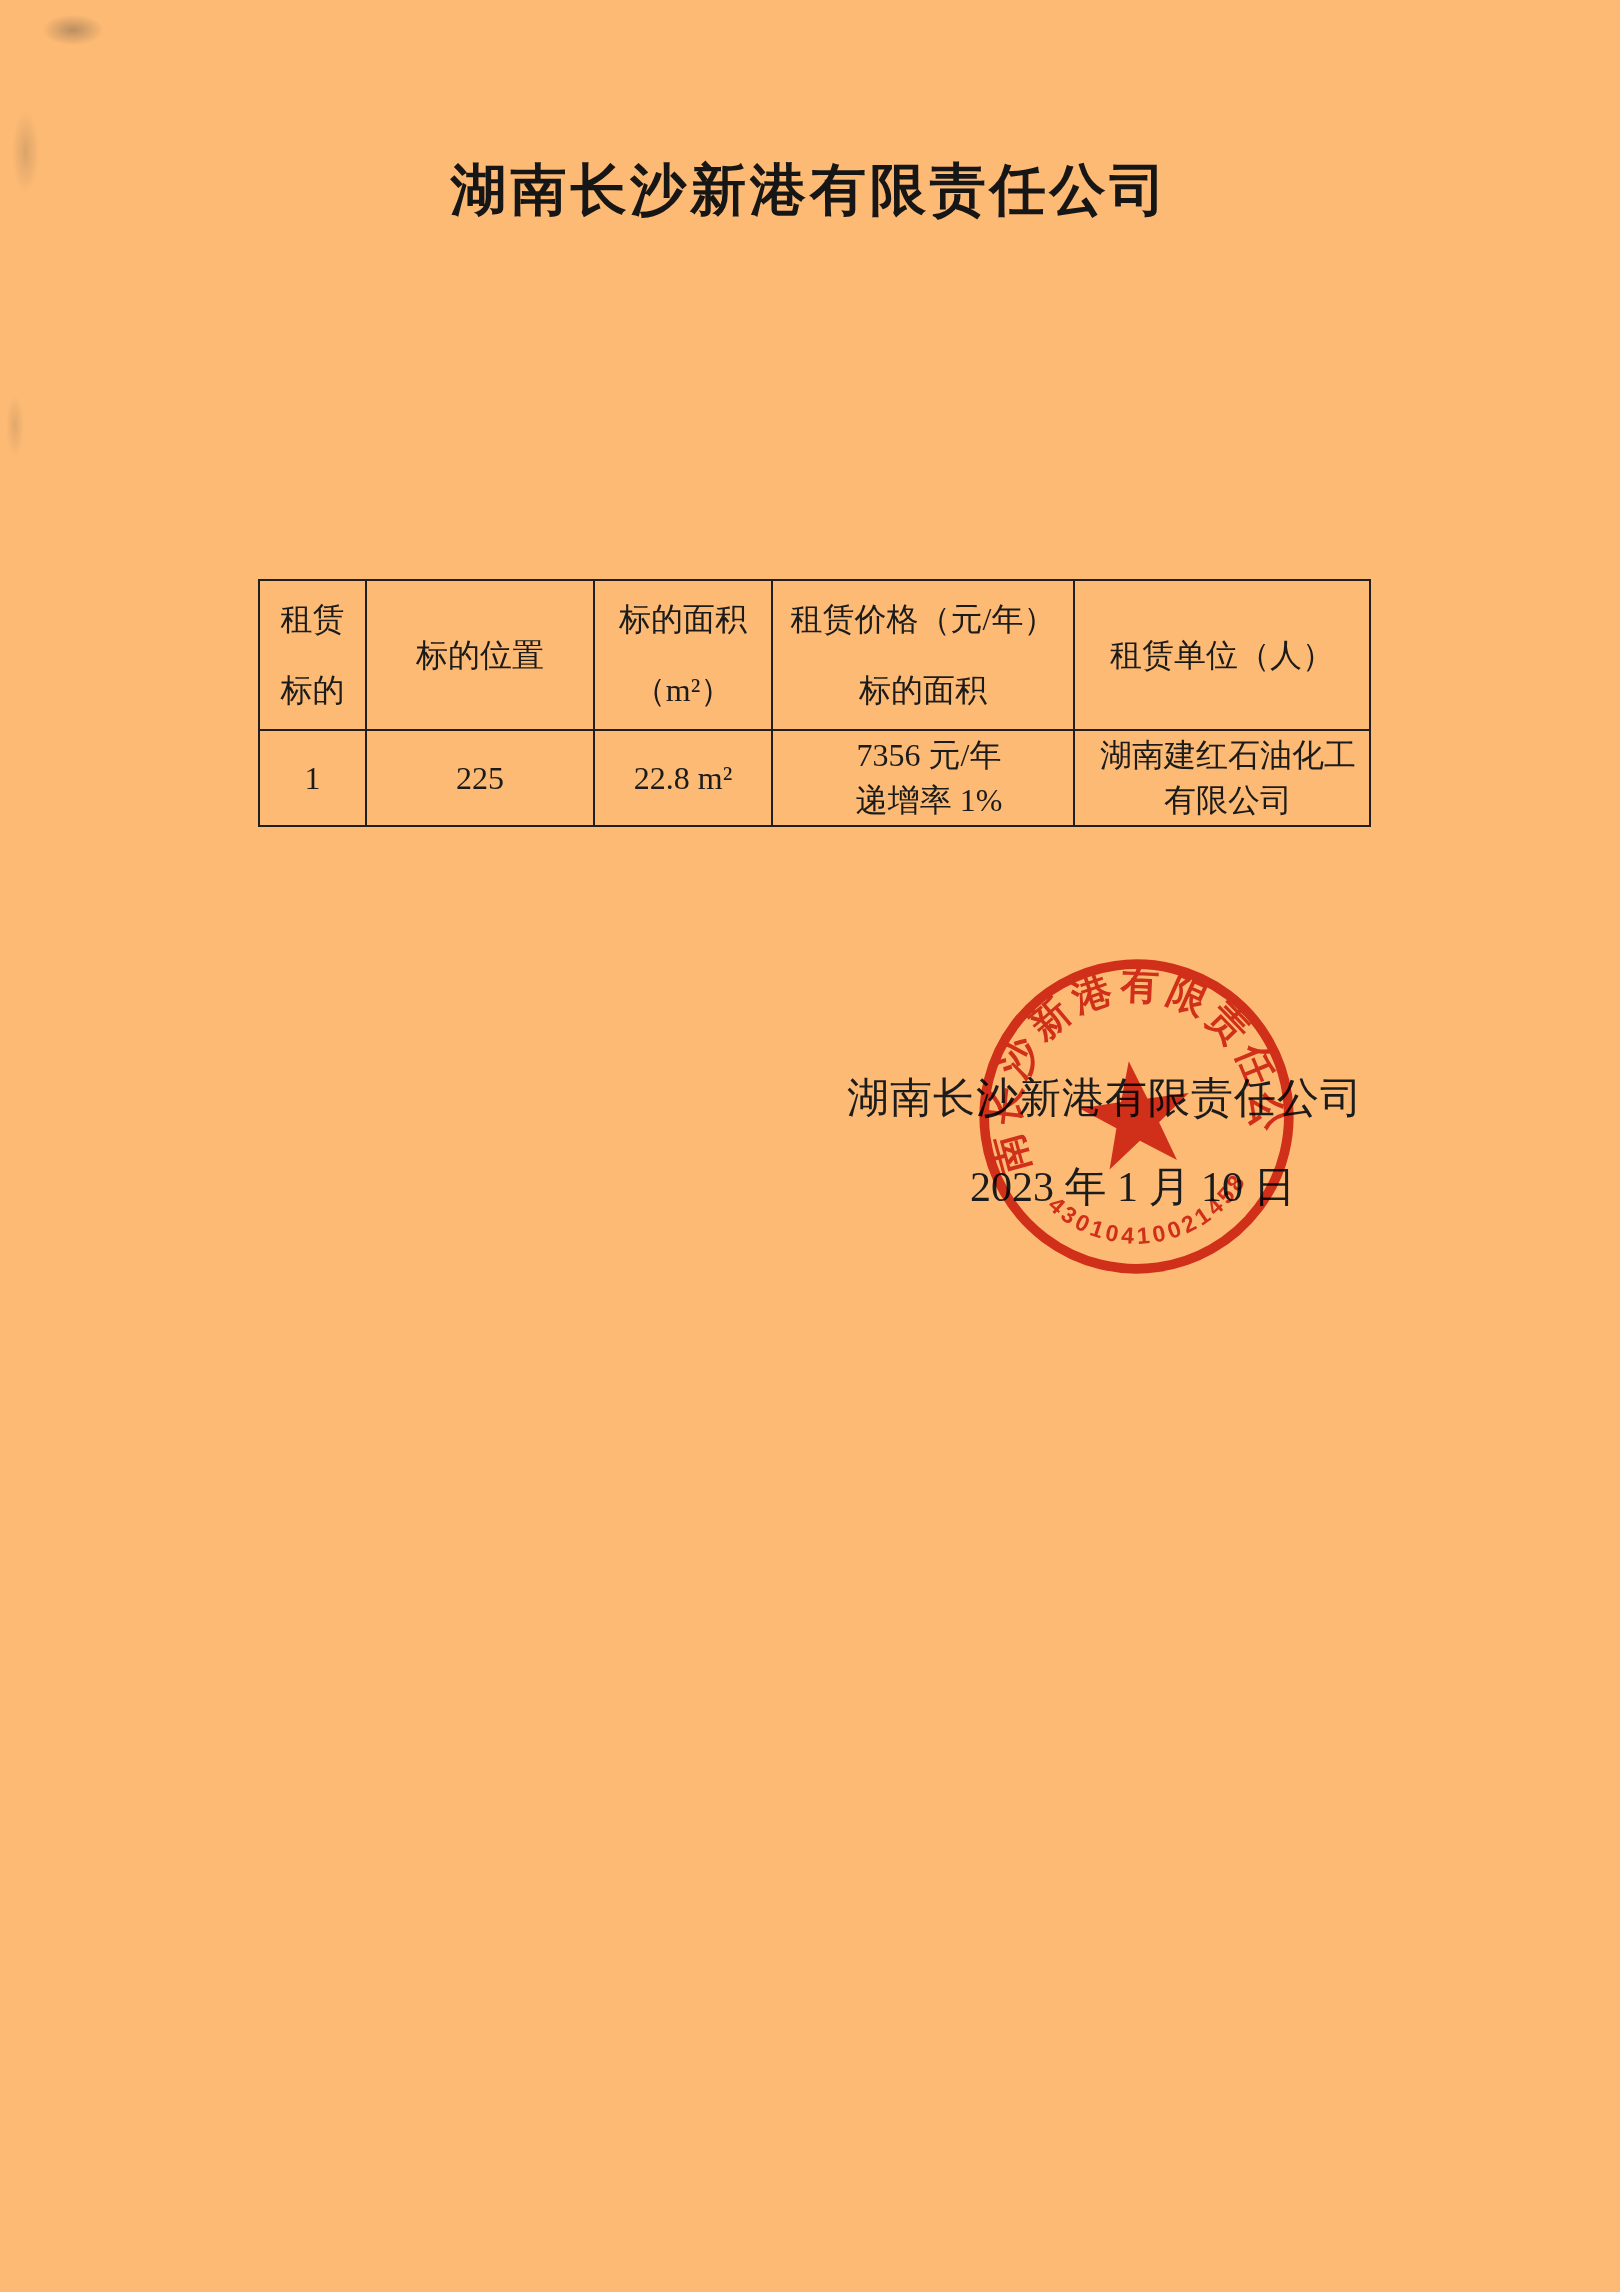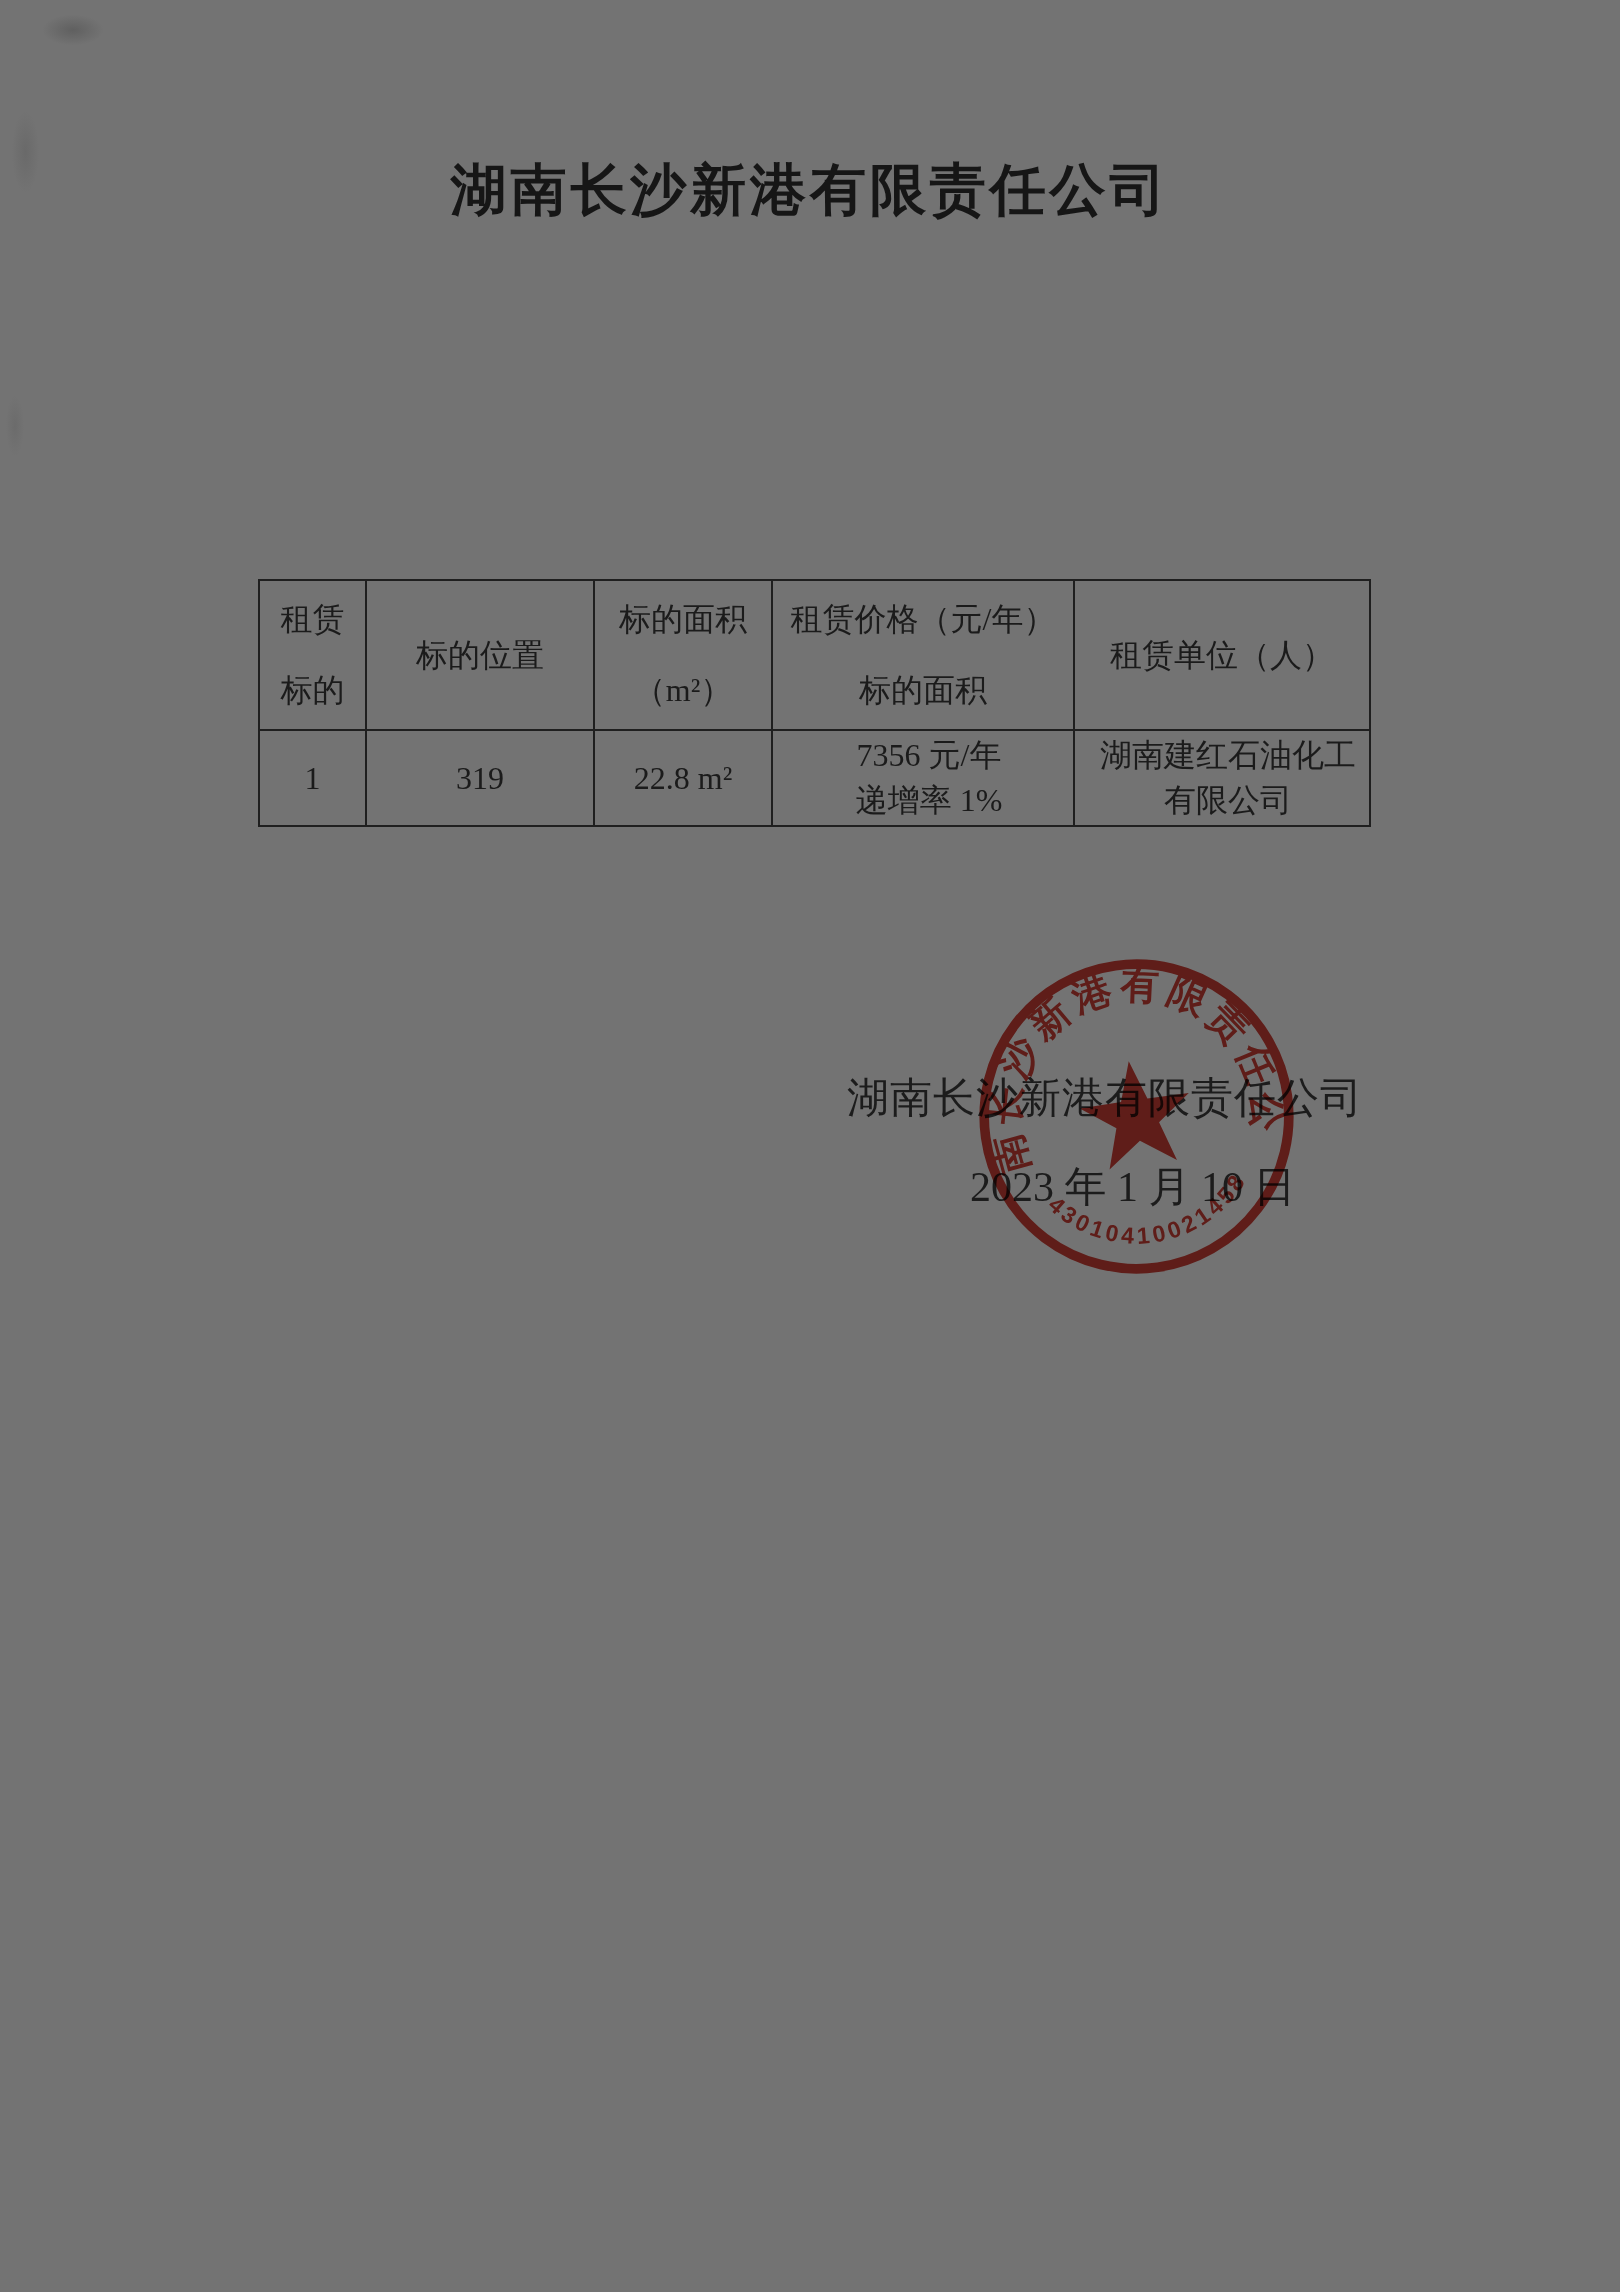--- a/index.html
+++ b/index.html
@@ -1,21 +1,21 @@
 <!DOCTYPE html>
 <html><head>
 <meta charset="utf-8">
 <style>
   html, body { margin: 0; padding: 0; background: #8a8a8a; }
   .page {
     position: relative;
     width: 1620px;
     height: 2293px;
     margin: 0 auto;
-    background: #737373;
+    background: #fdba74;
     overflow: hidden;
     font-family: "Liberation Serif", "DejaVu Serif", serif;
     color: #1e1e1e;
   }
 
   
   .title-line {
     position: absolute;
     left: 0;
     width: 100%;
@@ -165,21 +165,21 @@
           <div class="hl">标的面积</div>
         </th>
         <th>
           <div class="hl">租赁单位（人）</div>
         </th>
       </tr>
     </thead>
     <tbody>
       <tr>
         <td>1</td>
-        <td>319</td>
+        <td>225</td>
         <td>22.8 m²</td>
         <td>
           <div class="dl">7356 元/年</div>
           <div class="dl">递增率 1%</div>
         </td>
         <td>
           <div class="dl">湖南建红石油化工</div>
           <div class="dl">有限公司</div>
         </td>
       </tr>

